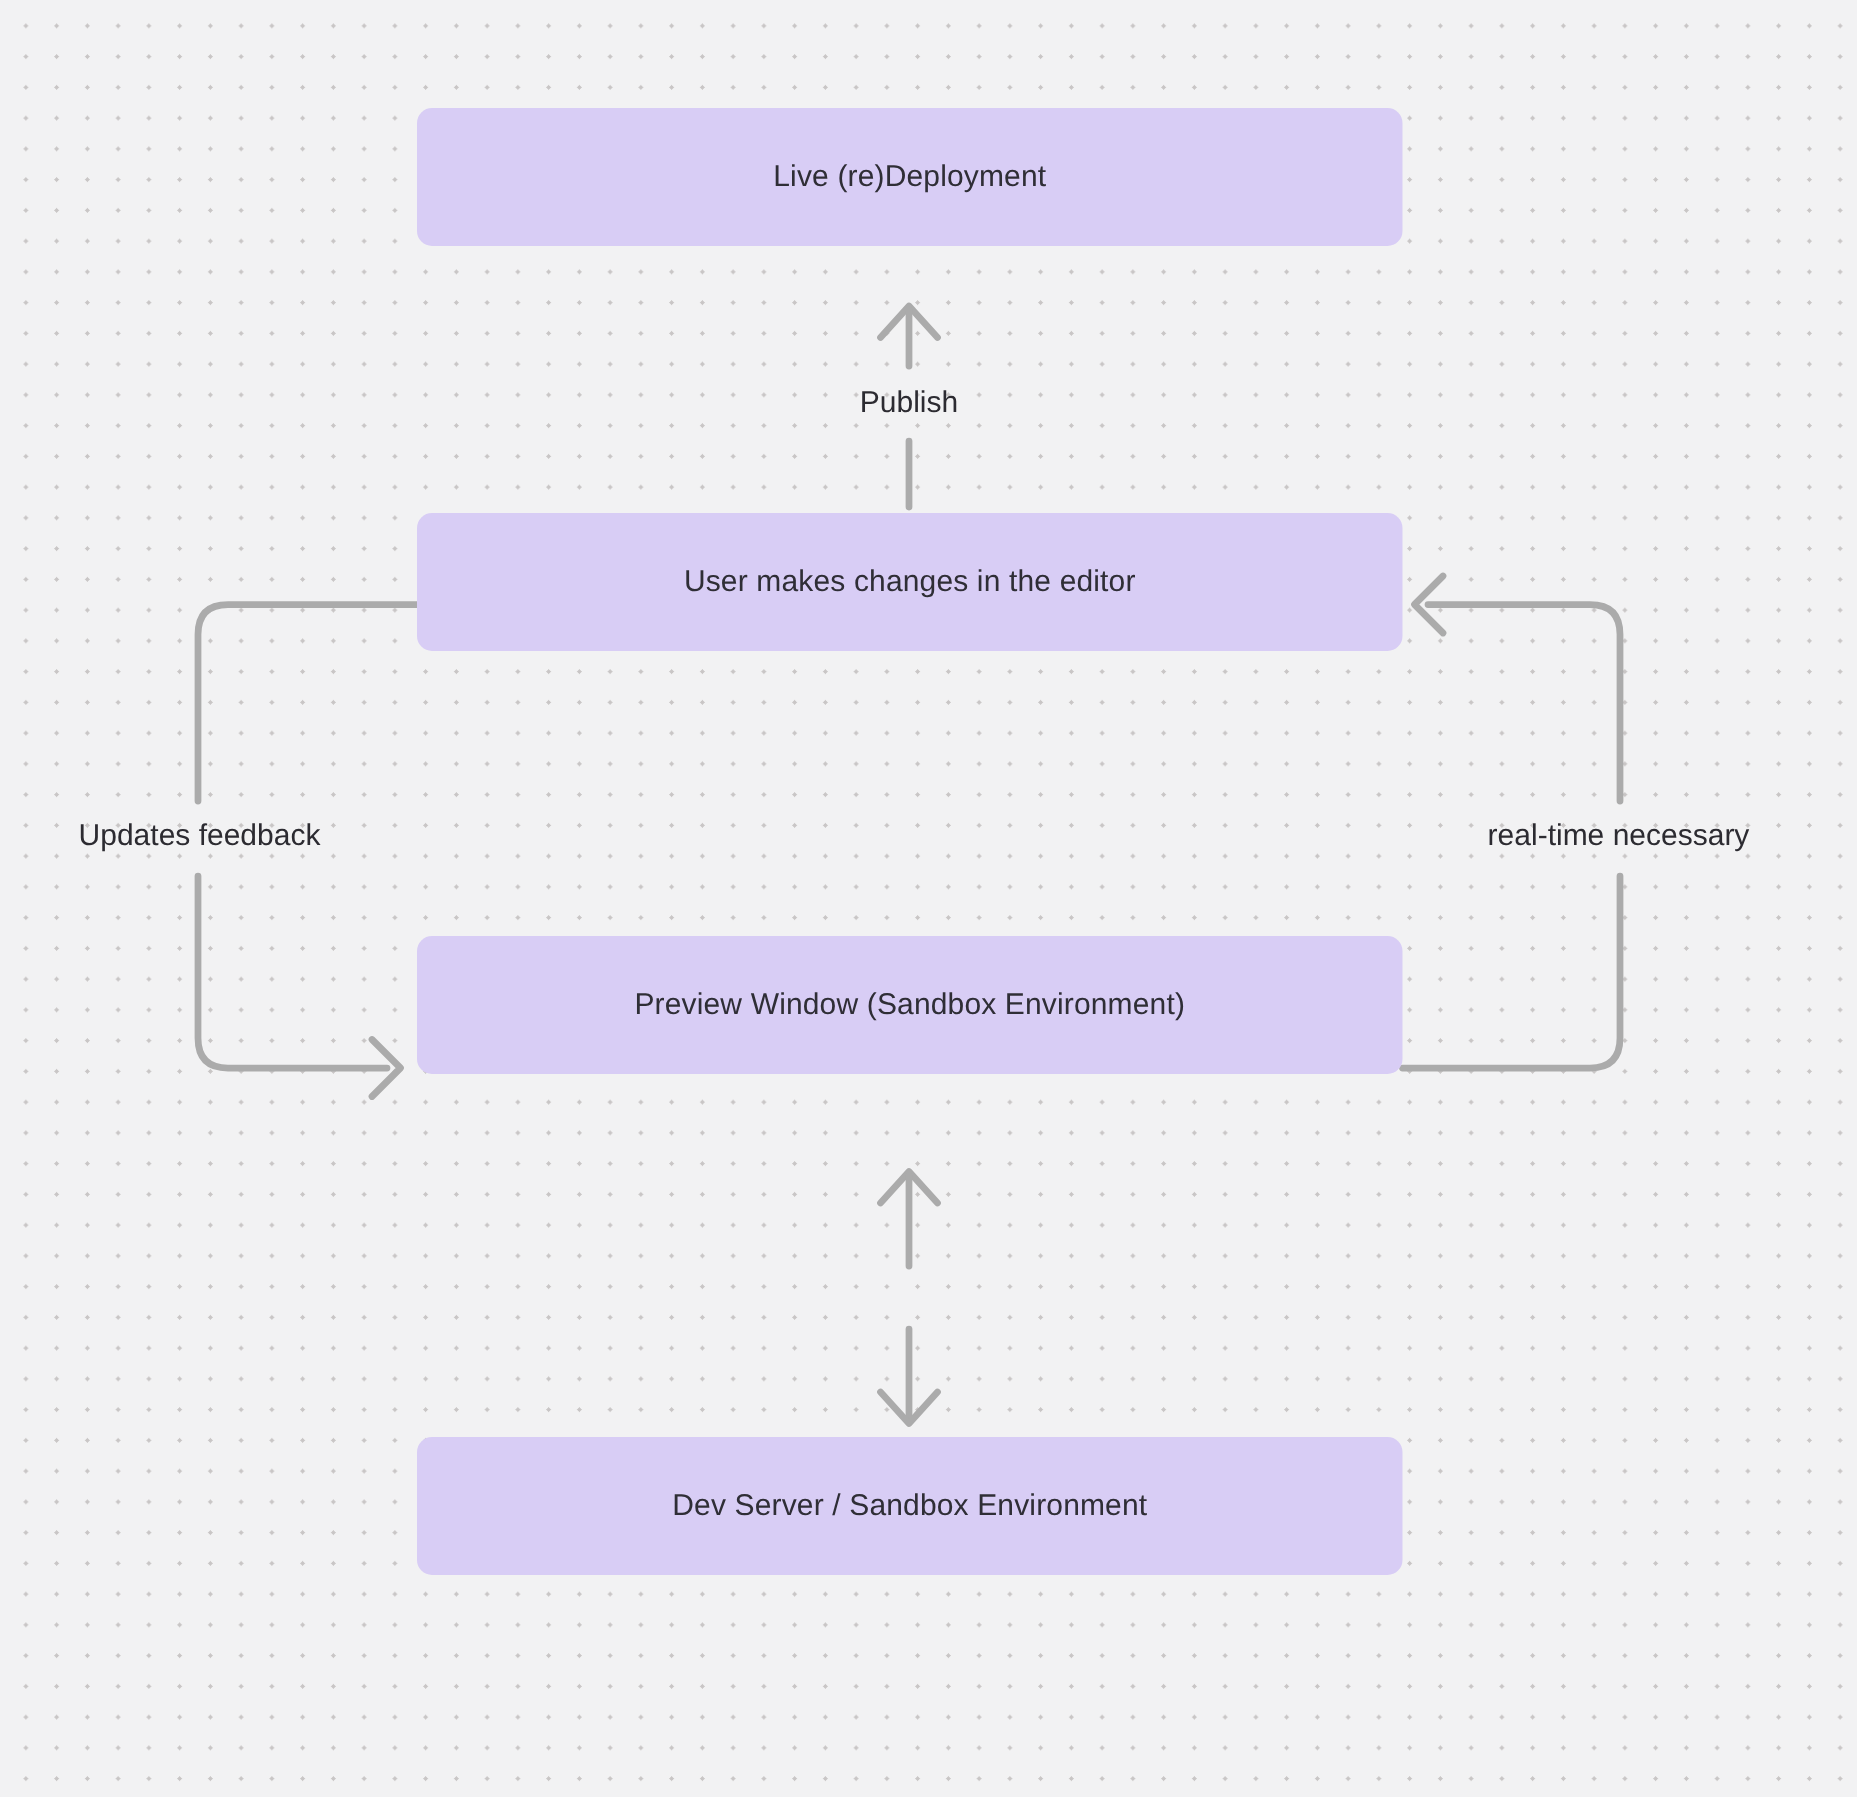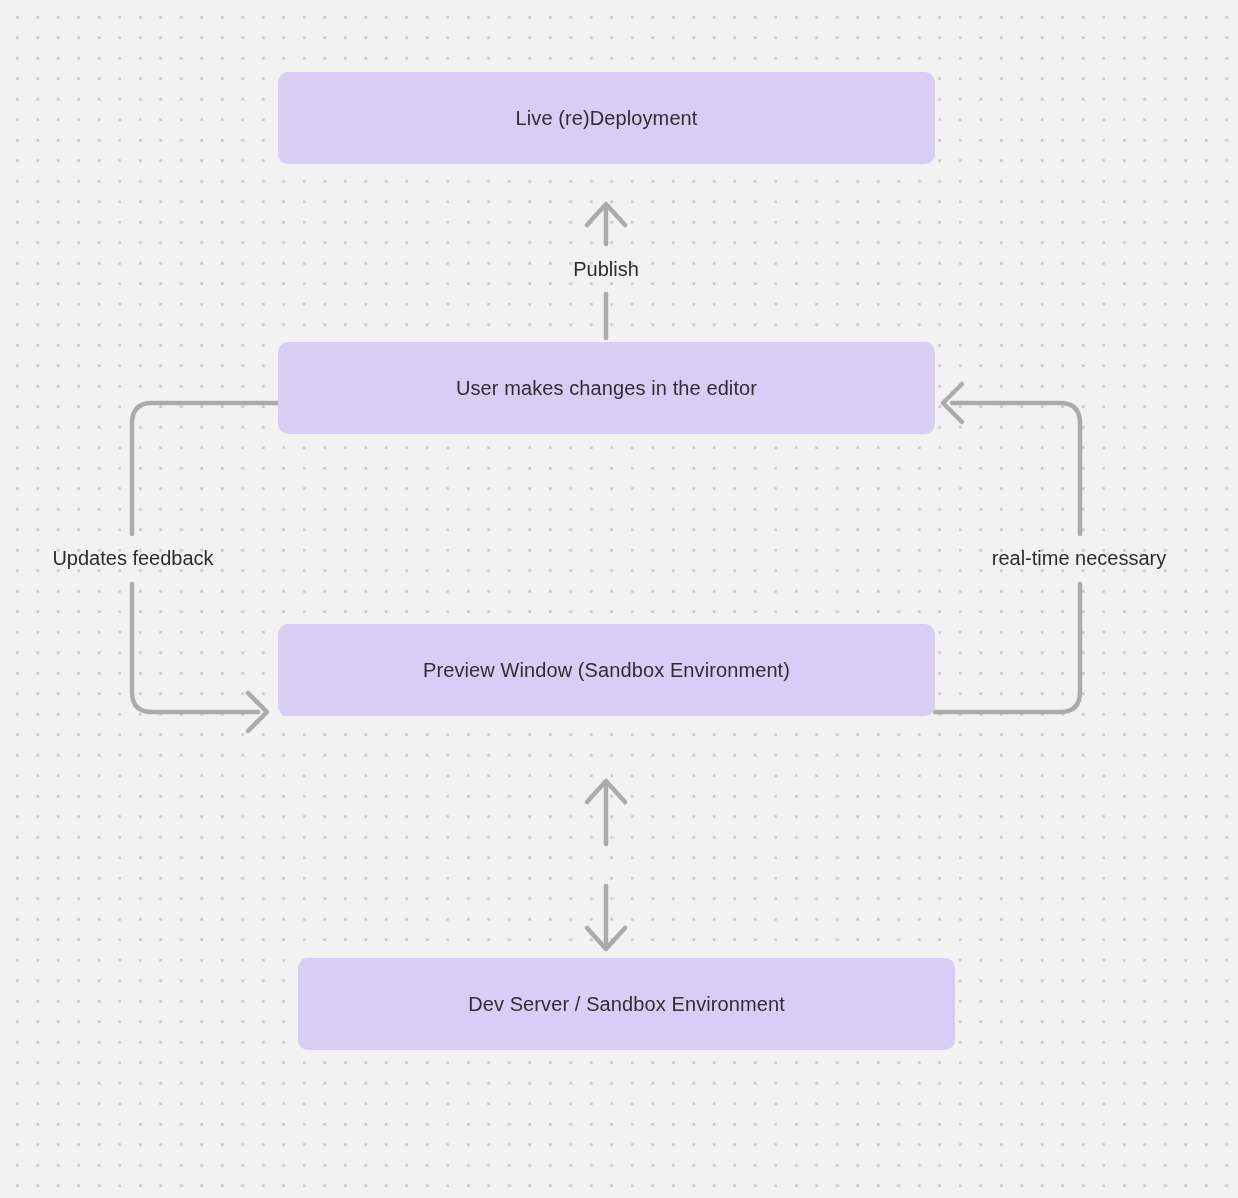--- a/index.html
+++ b/index.html
@@ -95,21 +95,21 @@
   </div>
 
   <div class="node" style="top:342px;">
     <span class="node-label">User makes changes in the editor</span>
   </div>
 
   <div class="node" style="top:624px;">
     <span class="node-label">Preview Window (Sandbox Environment)</span>
   </div>
 
-  <div class="node" style="top:958px;margin-left:20px;">
+  <div class="node" style="top:958px;">
     <span class="node-label">Dev Server / Sandbox Environment</span>
   </div>
 
   <div class="edge-label" style="left:606px; top:269px;">Publish</div>
   <div class="edge-label" style="left:133px; top:558px;">Updates feedback</div>
   <div class="edge-label" style="left:1079px; top:558px;">real-time necessary</div>
 
 </div>
 
 </body></html>

